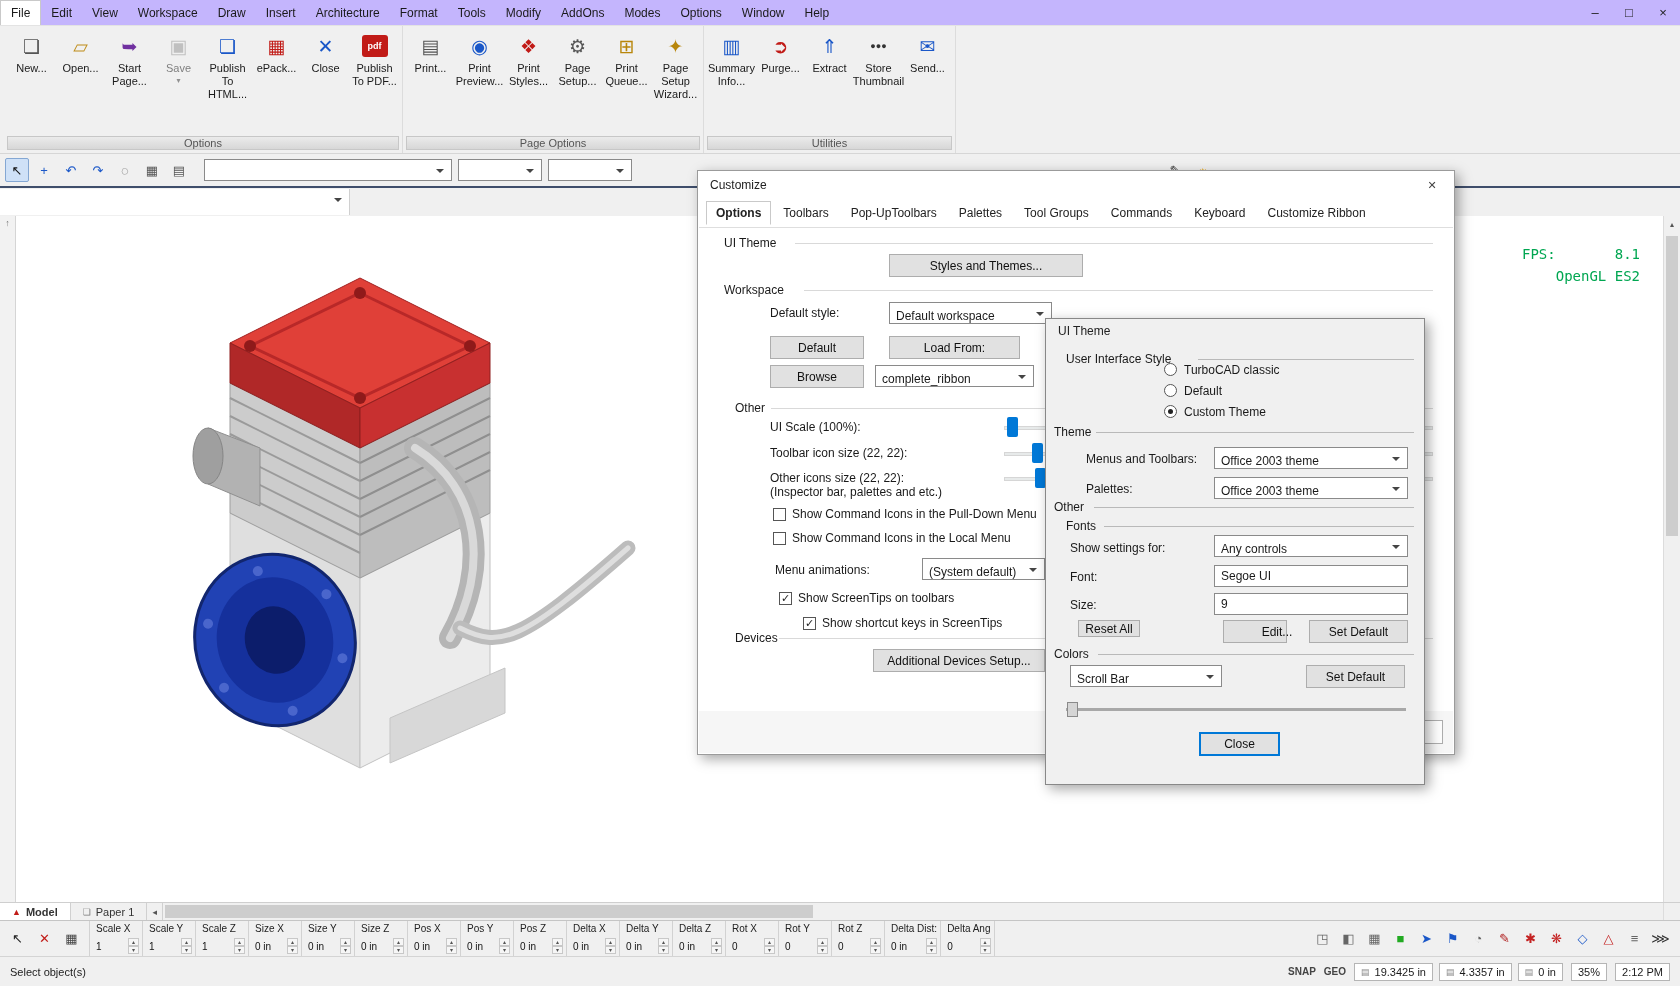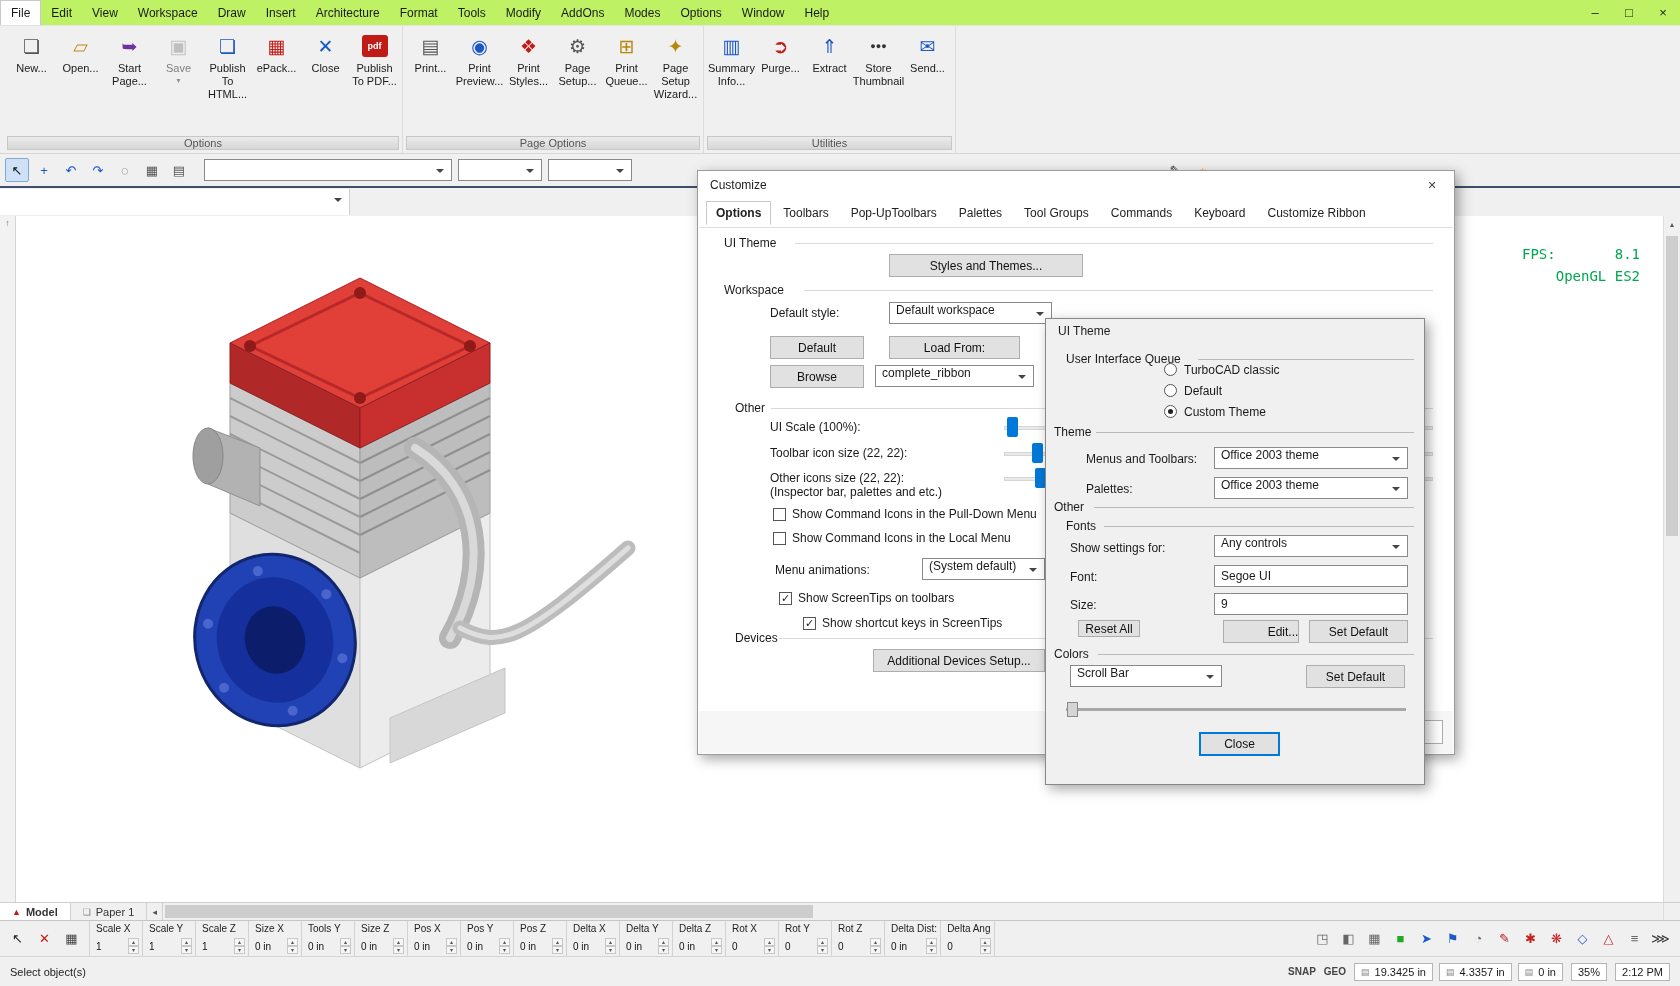--- a/index.html
+++ b/index.html
@@ -1,20 +1,20 @@
 <!DOCTYPE html>
 <html><head>
 <meta charset="utf-8">
 <style>
   *{margin:0;padding:0;box-sizing:border-box;}
   html,body{width:1680px;height:986px;}
   body{font-family:"Liberation Sans",sans-serif;font-size:12px;color:#1a1a1a;background:#f0f0f0;position:relative;overflow:hidden;}
 
   
-  .menubar{position:absolute;left:0;top:0;width:1680px;height:26px;background:#bef264;border-bottom:1px solid #e3e3e3;display:flex;align-items:stretch;}
+  .menubar{position:absolute;left:0;top:0;width:1680px;height:26px;background:#c4b5fd;border-bottom:1px solid #e3e3e3;display:flex;align-items:stretch;}
   .menu-items{display:flex;align-items:stretch;}
   .menu-item{display:flex;align-items:center;padding:0 10px;cursor:default;}
   .menu-item[data-active="true"]{background:#ffffff;border:1px solid #c9c9c9;border-bottom:none;}
   .win-controls{margin-left:auto;display:flex;}
   .win-btn{width:34px;display:flex;align-items:center;justify-content:center;font-size:13px;color:#222;}
 
   
   .ribbon{position:absolute;left:0;top:26px;width:1680px;height:128px;background:#f0f0f0;border-bottom:1px solid #d6d6d6;display:flex;padding-left:4px;}
   .rgroup{display:flex;flex-direction:column;border-right:1px solid #dcdcdc;padding:0 3px 2px 3px;}
   .rbtns{display:flex;align-items:flex-start;height:110px;padding-top:4px;}
@@ -31,21 +31,21 @@
   .edit-toolbar{position:absolute;left:0;top:154px;width:1680px;height:32px;background:#f0f0f0;display:flex;align-items:center;gap:3px;padding-left:5px;}
   .tool{width:24px;height:24px;display:flex;align-items:center;justify-content:center;font-size:13px;border:1px solid transparent;border-radius:2px;}
   .tool[data-active="true"]{background:#cfe1f7;border-color:#84a7d3;}
   .etb-combos{display:flex;gap:6px;margin-left:10px;}
   .etb-combos .combo:nth-of-type(1){width:248px;}
   .etb-combos .combo:nth-of-type(2){width:84px;}
   .etb-combos .combo:nth-of-type(3){width:84px;}
   .etb-right{position:absolute;left:1163px;top:4px;display:flex;gap:4px;}
 
   
-  .combo{background:#fff;border:1px solid #8a8a8a;height:22px;display:flex;align-items:flex-start;padding:0 22px 0 6px;position:relative;font-size:12px;white-space:nowrap;}
+  .combo{background:#fff;border:1px solid #8a8a8a;height:22px;display:flex;align-items:flex-end;padding:0 22px 0 6px;position:relative;font-size:12px;white-space:nowrap;}
   .combo::after{content:"";position:absolute;right:7px;top:9px;border:4px solid transparent;border-top-color:#444;}
   .tbox{background:#fff;border:1px solid #8a8a8a;height:22px;display:flex;align-items:center;padding:0 6px;font-size:12px;}
   .btn{background:#e1e1e1;border:1px solid #adadad;display:flex;align-items:center;justify-content:center;font-size:12px;color:#111;}
   .btn.primary{border-color:#0078d7;box-shadow:inset 0 0 0 1px #0078d7;}
 
   
   .prop-row{position:absolute;left:0;top:186px;width:1680px;height:30px;background:#f0f0f0;border-top:2px solid #3f4e6b;display:flex;align-items:center;}
   .prop-combo{width:350px;height:26px;border:none;border-right:1px solid #d0d0d0;}
 
   
@@ -532,21 +532,21 @@
         <div class="valrow">
           <span class="val">0 in</span>
           <span class="spin">
             <span>▴</span>
             <span>▾</span>
           </span>
         </div>
       </div>
 
       <div class="sfield">
-        <span class="lbl">Tools Y</span>
+        <span class="lbl">Size Y</span>
         <div class="valrow">
           <span class="val">0 in</span>
           <span class="spin">
             <span>▴</span>
             <span>▾</span>
           </span>
         </div>
       </div>
 
       <div class="sfield">
@@ -889,21 +889,21 @@
     <div class="btn">
       <span>Close</span>
     </div>
   </div>
 </div>
 
 <div class="dialog uitheme">
   <div class="dlg-title" style="height:24px;">
     <span>UI Theme</span>
   </div>
-  <span class="grp-label" style="left:20px;top:33px;">User Interface Queue</span>
+  <span class="grp-label" style="left:20px;top:33px;">User Interface Style</span>
   <div class="grp-line" style="left:152px;right:10px;top:40px;"></div>
   <div class="radios">
 
       <div class="radio-row">
         <span class="radio"></span>
         <span>TurboCAD classic</span>
       </div>
 
       <div class="radio-row">
         <span class="radio"></span>
@@ -937,21 +937,21 @@
   <div class="tbox posabs" style="left:168px;top:246px;width:194px;">
     <span>Segoe UI</span>
   </div>
   <span class="dlg-label" style="left:24px;top:279px;">Size:</span>
   <div class="tbox posabs" style="left:168px;top:274px;width:194px;">
     <span>9</span>
   </div>
   <div class="btn posabs" style="left:32px;top:301px;width:62px;height:17px;justify-content:center;">
     <span>Reset All</span>
   </div>
-  <div class="btn posabs" style="left:177px;top:301px;width:76px;height:23px;padding-left:44px;">
+  <div class="btn posabs" style="left:177px;top:301px;width:64px;height:23px;padding-left:44px;">
     <span>Edit...</span>
   </div>
   <div class="btn posabs" style="left:263px;top:301px;width:99px;height:23px;">
     <span>Set Default</span>
   </div>
   <span class="grp-label" style="left:8px;top:328px;">Colors</span>
   <div class="grp-line" style="left:52px;right:10px;top:335px;"></div>
   <div class="combo posabs" style="left:24px;top:346px;width:152px;">
     <span>Scroll Bar</span>
   </div>

